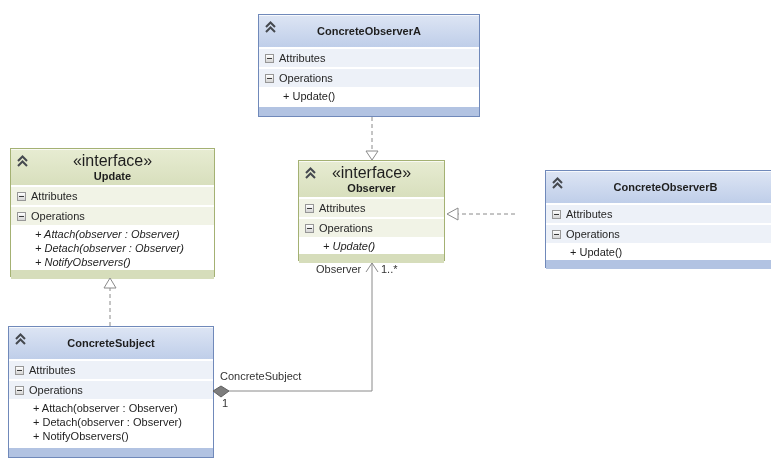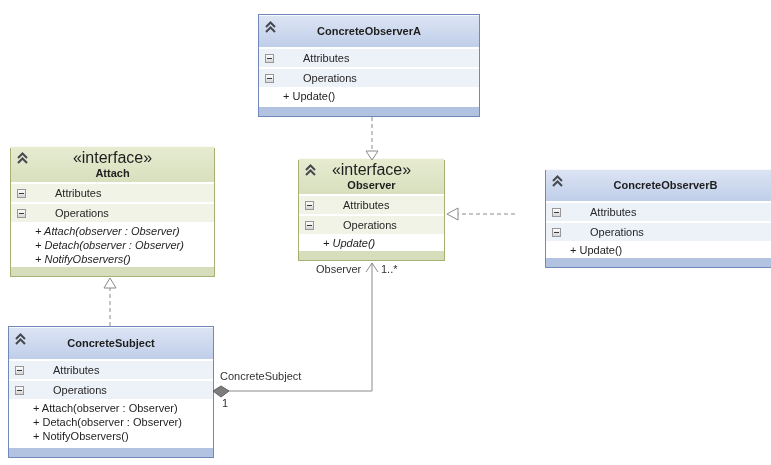--- a/index.html
+++ b/index.html
@@ -4,39 +4,39 @@
 <style>
   html,body{margin:0;padding:0}
   body{
     width:771px;height:465px;position:relative;overflow:hidden;
     background:#ffffff;
     font-family:"Liberation Sans",sans-serif;
     font-size:11px;color:#1e1e1e;
   }
   .uml-class{
     position:absolute;box-sizing:border-box;border:1px solid;background:#fff;
-    display:flex;flex-direction:column;justify-content:flex-end;
+    display:flex;flex-direction:column;
   }
   .uml-class.blue{border-color:#7089ba}
   .uml-class.green{border-color:#a4b173}
   .hdr{
     position:relative;display:flex;align-items:center;justify-content:center;
     flex-direction:column;box-shadow:inset 0 1px 0 rgba(255,255,255,.75);
     flex:0 0 auto;
   }
   .blue .hdr{background:linear-gradient(#dde5f4,#bfcee9)}
   .green .hdr{background:linear-gradient(#e7ecd2,#d8dfbd)}
   .hdr.one{height:32px}
   .hdr.two{height:36px}
   .chev{position:absolute;left:5px;top:6px;width:13px;height:13px}
   .ttl{font-weight:bold;white-space:nowrap}
   .stereo{font-size:16px;white-space:nowrap}
   .sec{
     display:flex;align-items:center;height:18px;margin-top:2px;
-    padding-left:6px;flex:0 0 auto;gap:24px;
+    padding-left:6px;flex:0 0 auto;
   }
   .blue .sec{background:#edf1f8}
   .green .sec{background:#f1f3e6}
   .seclbl{margin-left:5px;color:#262626}
   .exp{
     width:9px;height:9px;box-sizing:border-box;border:1px solid #979797;
     background:linear-gradient(#fefefe,#d5d5d5);position:relative;flex:0 0 auto;
   }
   .exp::after{
     content:"";position:absolute;left:1px;right:1px;top:3px;height:1px;background:#3a3a3a;
@@ -83,21 +83,21 @@
 
 <div class="uml-class green" style="left:10px;top:148px;width:205px;height:129px">
   <div class="hdr two">
     <span class="chev">
       <svg width="13" height="13" viewBox="0 0 13 13">
           <path d="M2 6 L6.5 1.5 L11 6" fill="none" stroke="#45494f" stroke-width="2"></path>
           <path d="M2 11 L6.5 6.5 L11 11" fill="none" stroke="#45494f" stroke-width="2"></path>
         </svg>
     </span>
     <span class="stereo">«interface»</span>
-    <span class="ttl">Attach</span>
+    <span class="ttl">Update</span>
   </div>
   <div class="sec">
     <span class="exp"></span>
     <span class="seclbl">Attributes</span>
   </div>
   <div class="sec">
     <span class="exp"></span>
     <span class="seclbl">Operations</span>
   </div>
   <div class="members italic">

